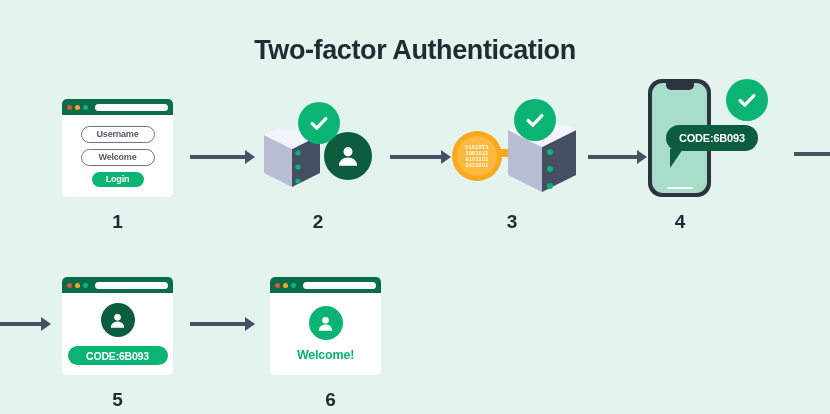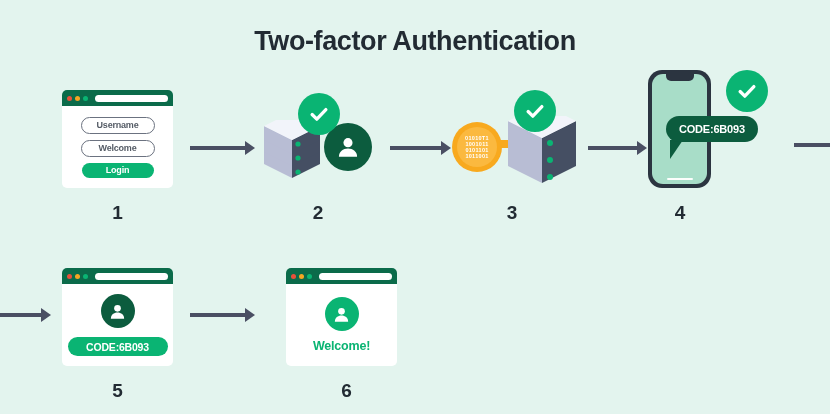--- a/index.html
+++ b/index.html
@@ -3,21 +3,21 @@
 <meta charset="utf-8">
 <style>
   html,body{margin:0;padding:0;}
   body{
     width:830px;height:414px;
     background:#e3f4ee;
     font-family:"Liberation Sans", sans-serif;
     overflow:hidden;
     position:relative;
   }
-  .stage{position:absolute;inset:0;}
+  .stage{position:absolute;inset:0;margin-top:9px;}
 
   
   .title{
     position:absolute;top:26px;left:0;width:830px;
     text-align:center;
     font-size:27px;font-weight:bold;
     letter-spacing:-0.4px;
     color:#222b33;
   }
 
@@ -53,21 +53,21 @@
 
   
   .field{
     width:72px;height:15px;border:1.4px solid #6b7280;
     border-radius:9px;background:#fff;
     display:flex;align-items:center;justify-content:center;
     font-size:9px;font-weight:bold;color:#555c66;
     letter-spacing:-0.2px;
   }
   .btn-login{
-    width:72px;height:15px;border-radius:9px;background:#0ab473;
+    width:52px;height:15px;border-radius:9px;background:#0ab473;
     display:flex;align-items:center;justify-content:center;
     font-size:9px;font-weight:bold;color:#ffffff;
     letter-spacing:-0.2px;
   }
   .code-pill{
     width:100px;height:19px;border-radius:10px;background:#0ab473;
     display:flex;align-items:center;justify-content:center;
     font-size:10.5px;font-weight:bold;color:#ffffff;letter-spacing:-0.2px;
   }
   .welcome-text{
@@ -292,21 +292,21 @@
           </svg>
         </div>
         <div class="code-pill">CODE:6B093</div>
       </div>
     </div>
     <div class="step-num" style="top:112px;">5</div>
   </div>
 
   <div class="arrow" style="left:190px;top:313px;width:56px;"></div>
 
-  <div class="node" style="left:276px;top:268px;padding-left:10px;">
+  <div class="node" style="left:260px;top:268px;padding-left:10px;">
     <div class="browser">
       <div class="browser-bar">
         <span class="dot r"></span>
         <span class="dot y"></span>
         <span class="dot g"></span>
         <span class="addr"></span>
       </div>
       <div class="browser-body" style="gap:8px;">
         <div class="avatar bright" style="width:34px;height:34px;">
           <svg width="19" height="19" viewBox="0 0 24 24">

